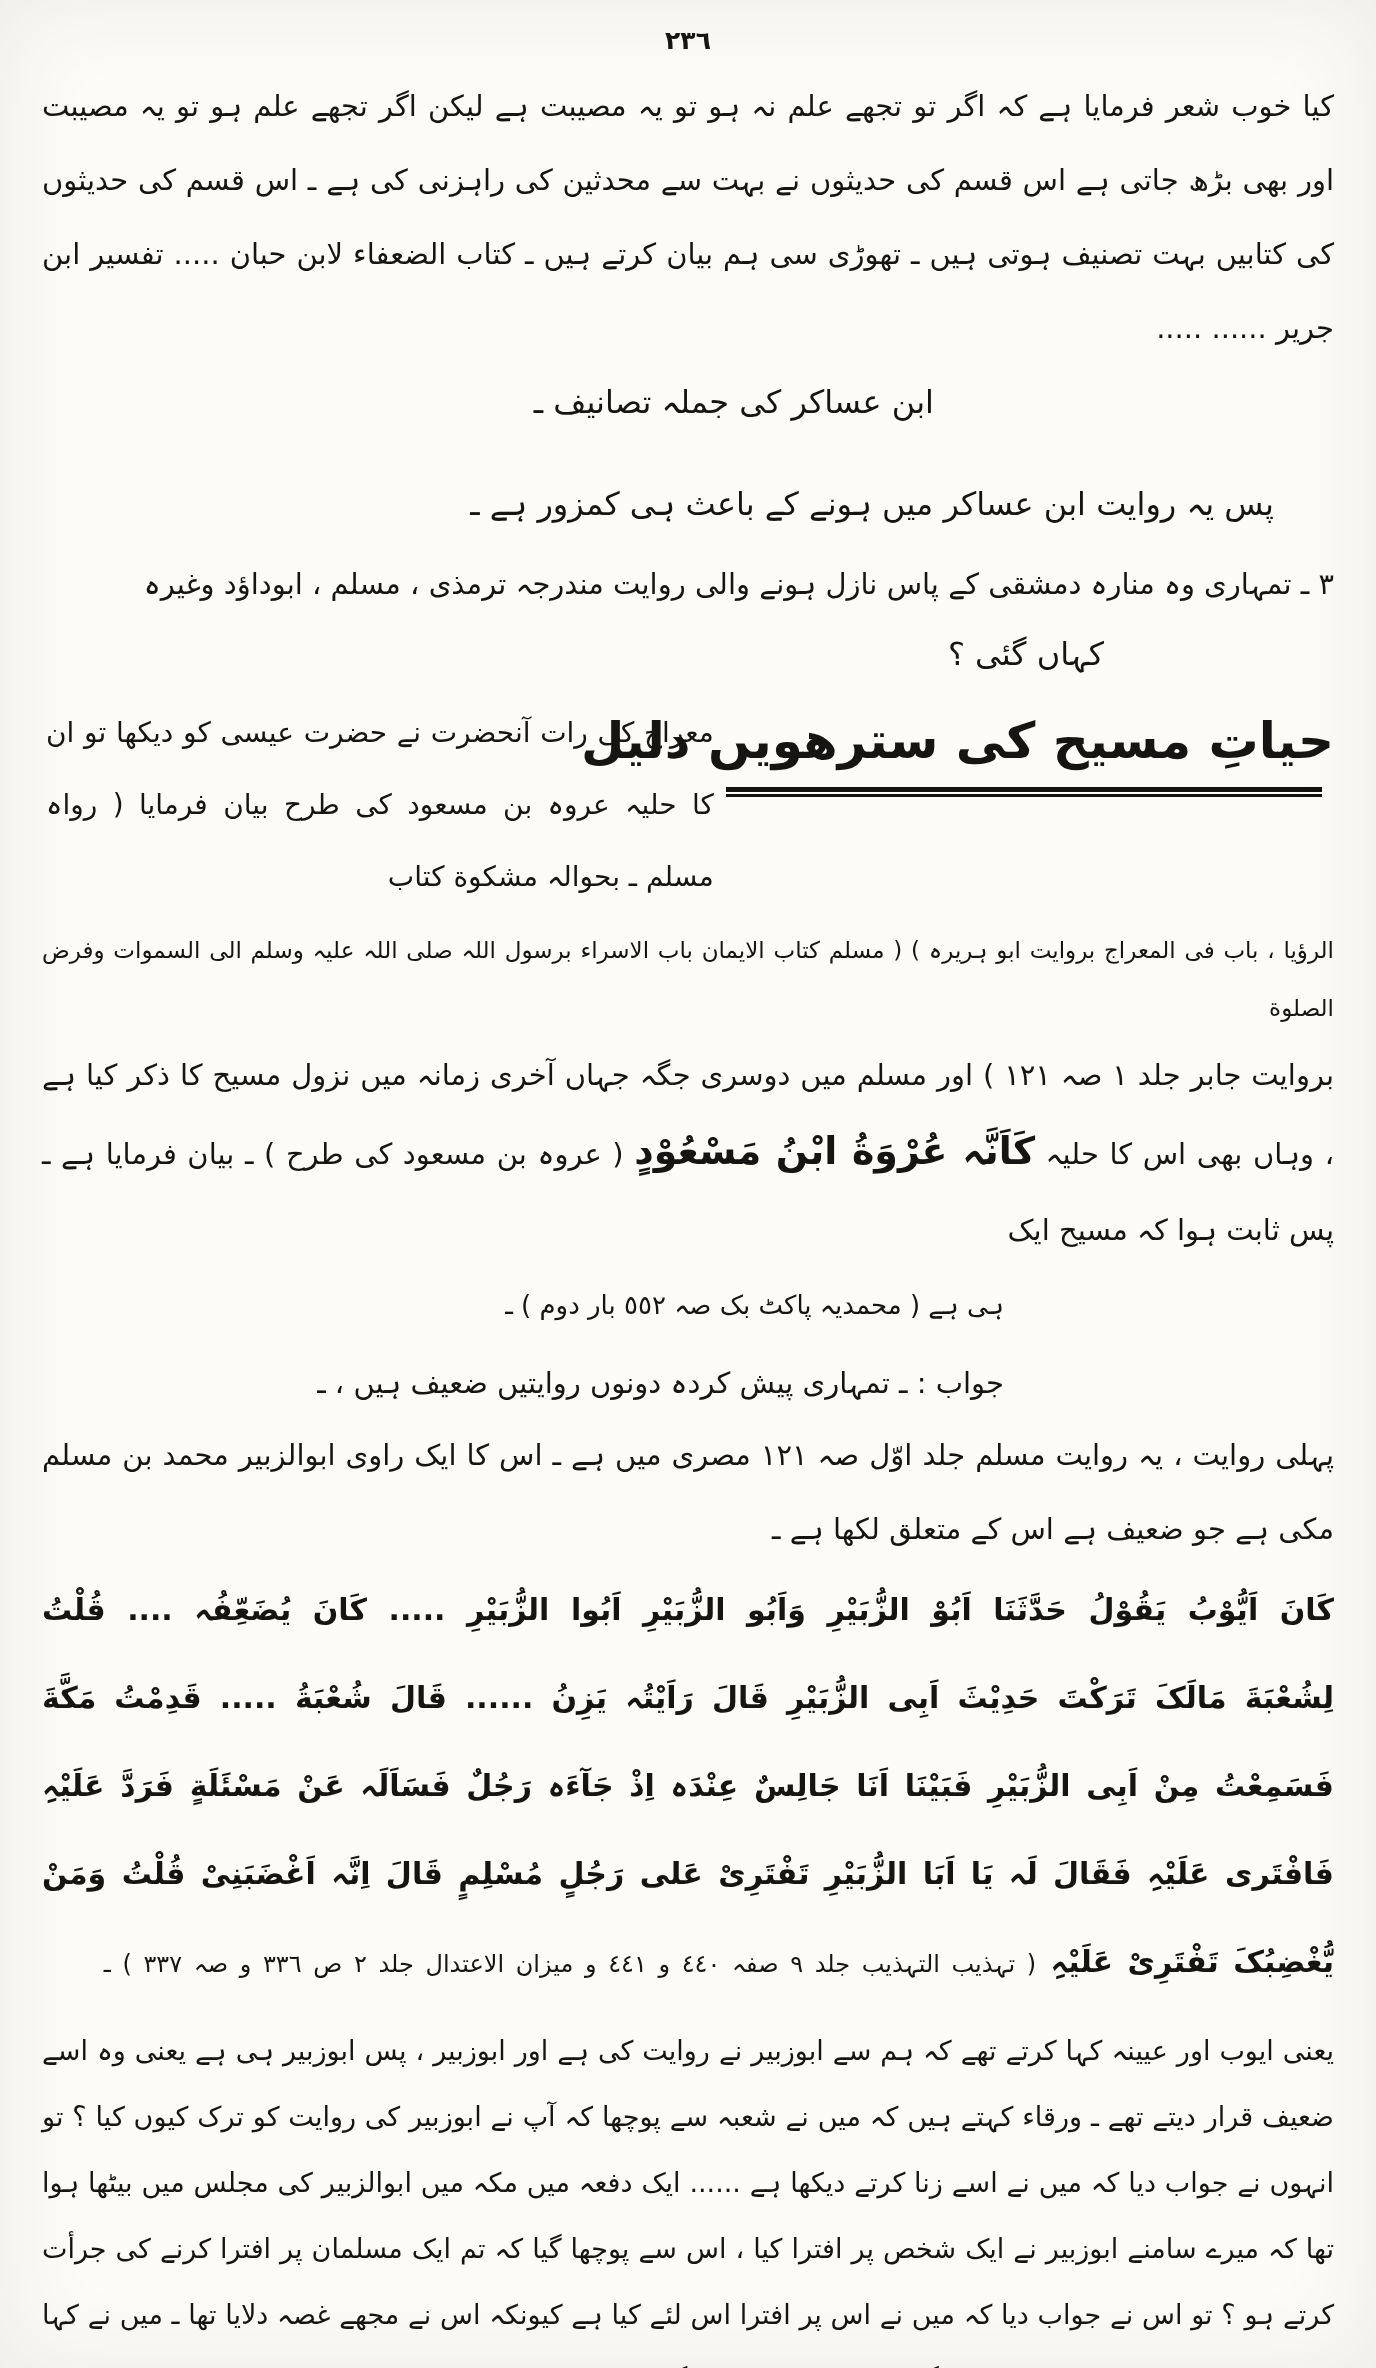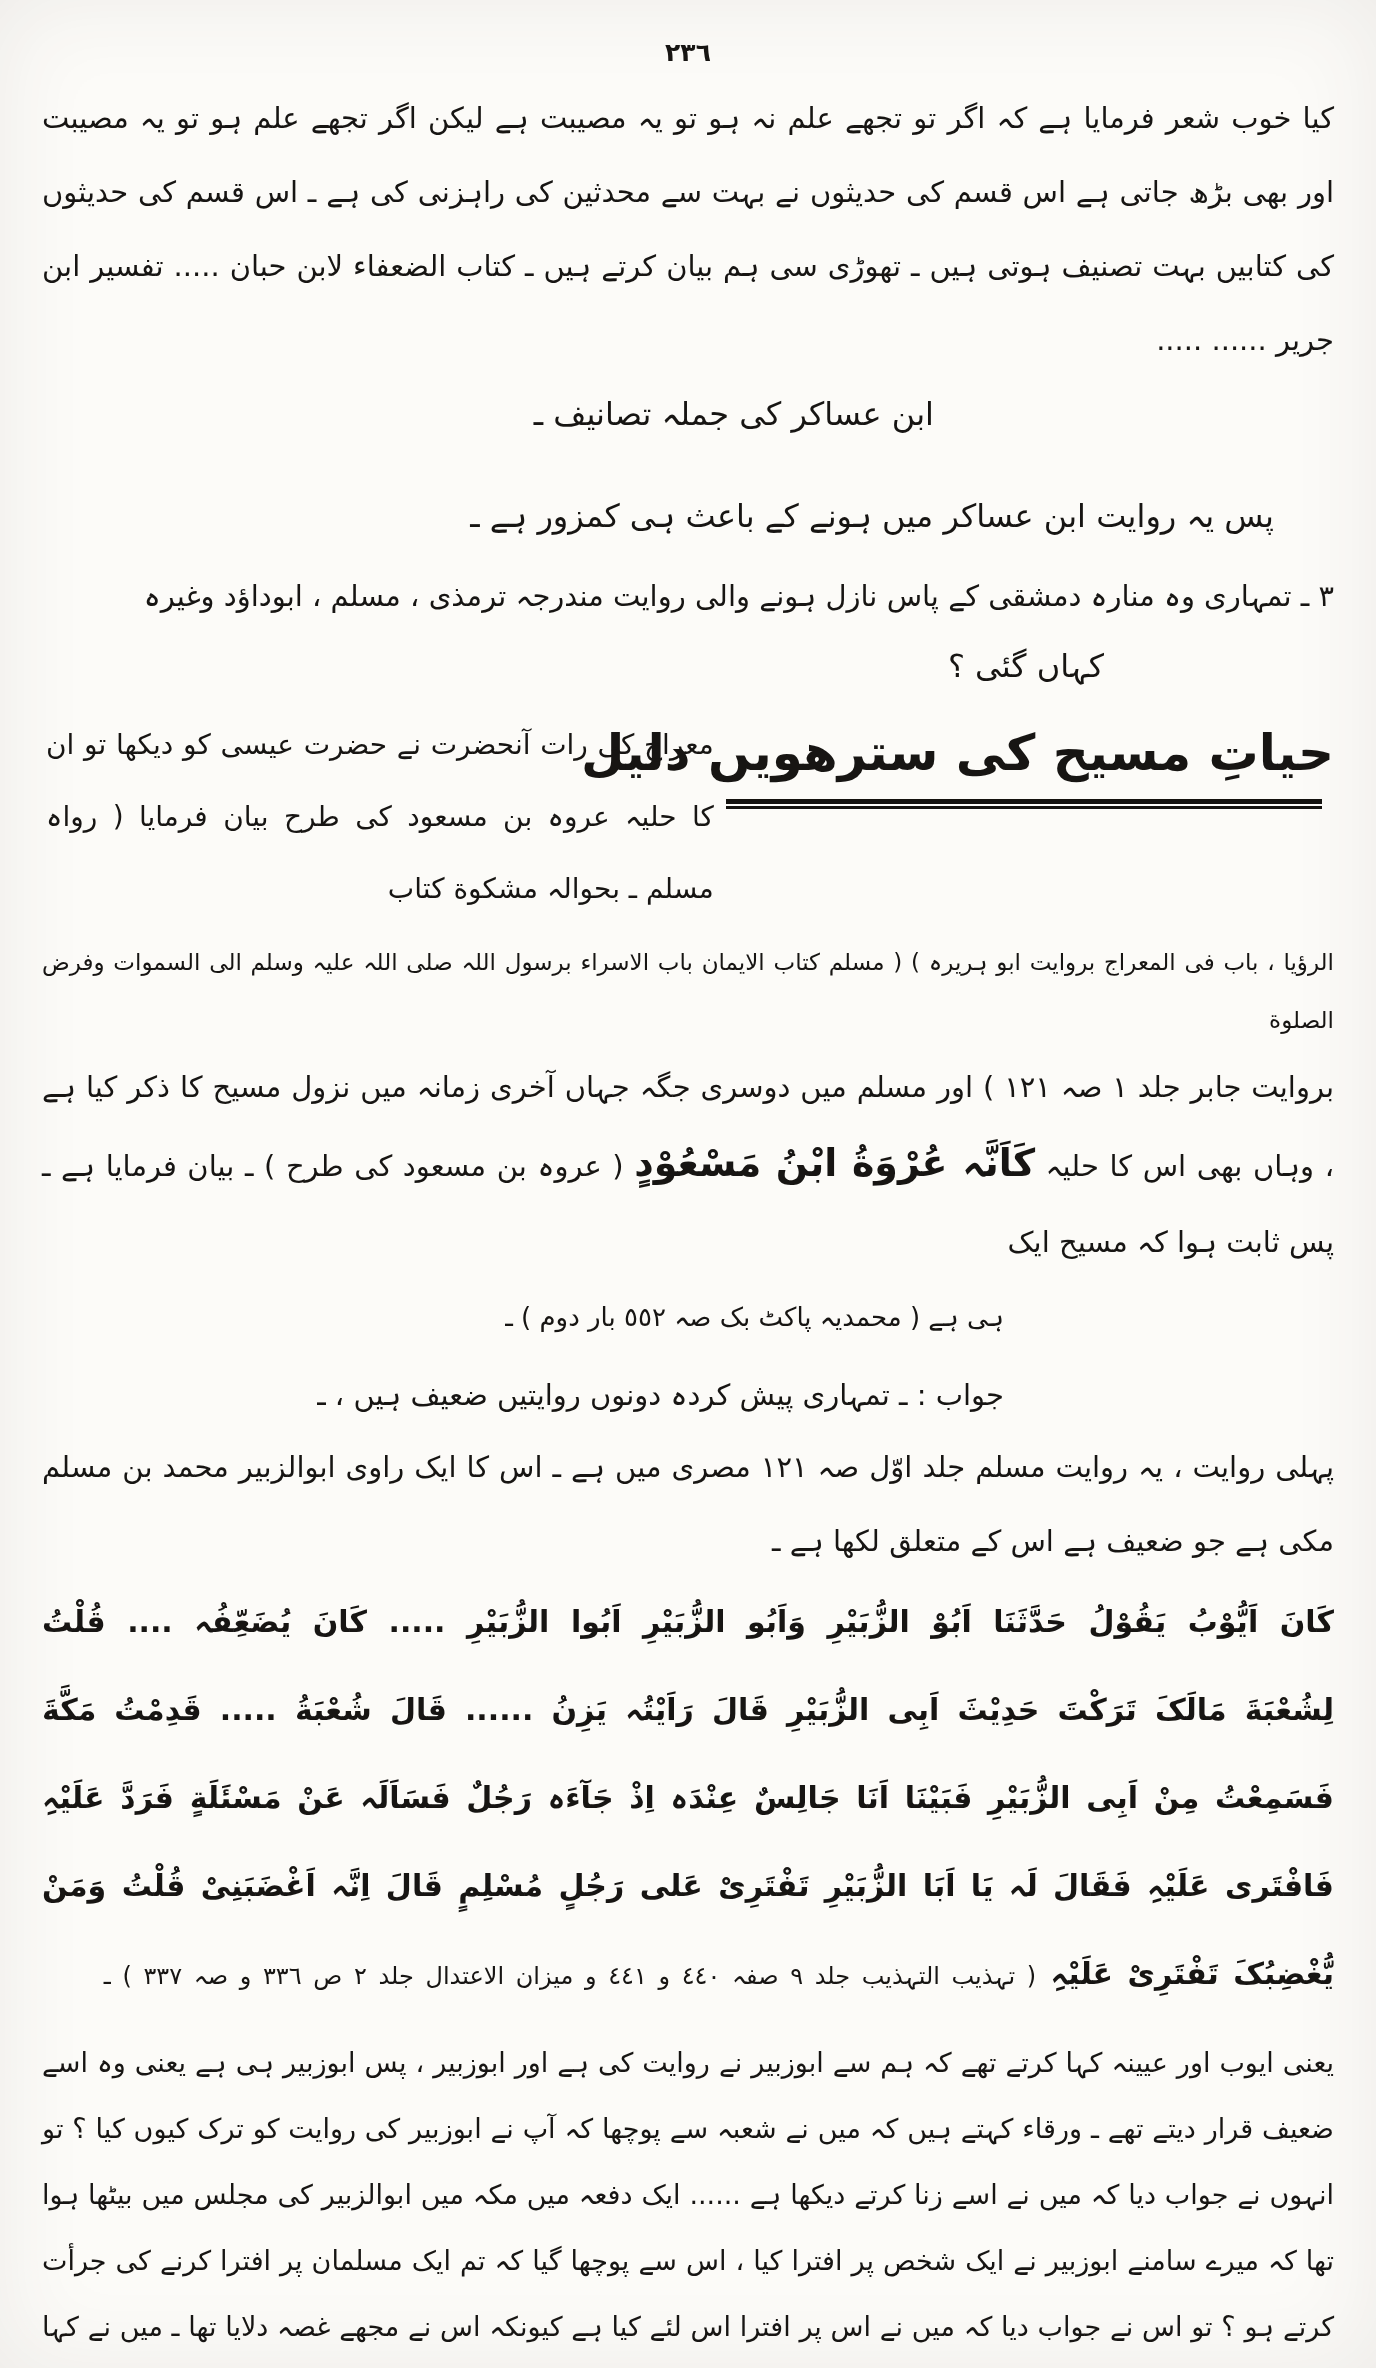--- a/index.html
+++ b/index.html
@@ -15,21 +15,20 @@
     padding:26px 42px 0 42px;
     box-sizing:border-box;
     overflow:hidden;
   }
   .pageno{
     text-align:center;
     font-size:25px;
     font-weight:bold;
     letter-spacing:3px;
     margin-bottom:14px;
-    margin-top:12px;
   }
   .para{
     font-size:29px;
     line-height:74px;
     text-align:justify;
   }
   .single{
     font-size:32px;
     line-height:74px;
     text-align:right;

